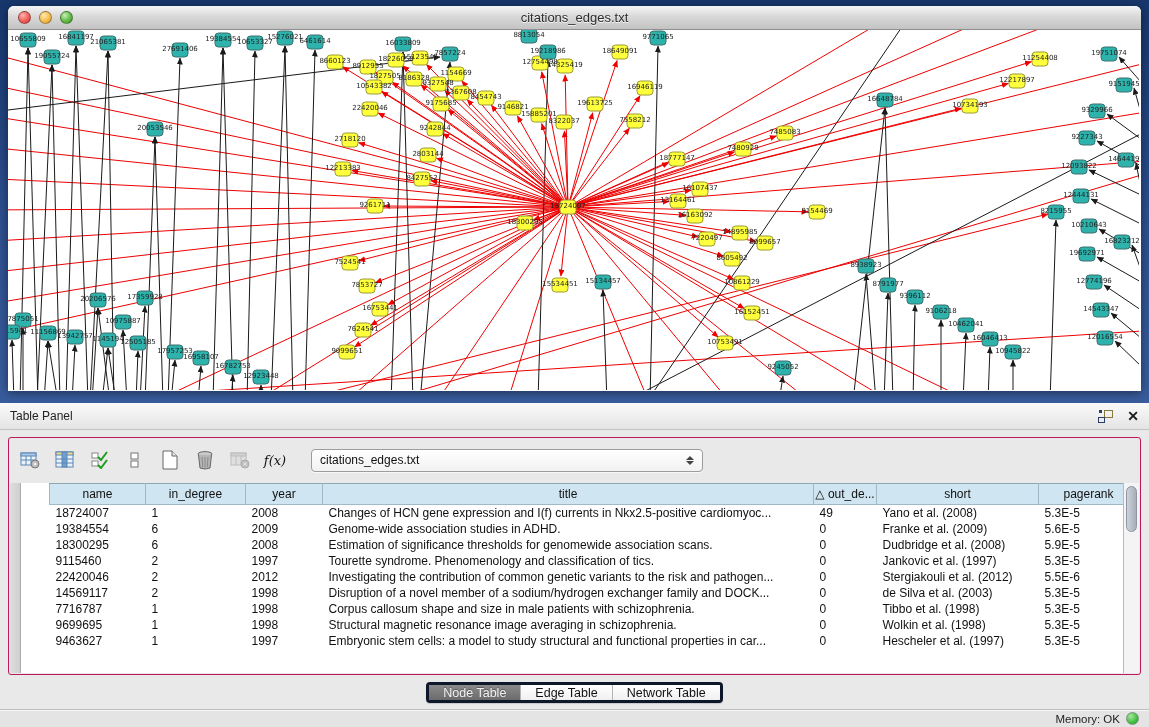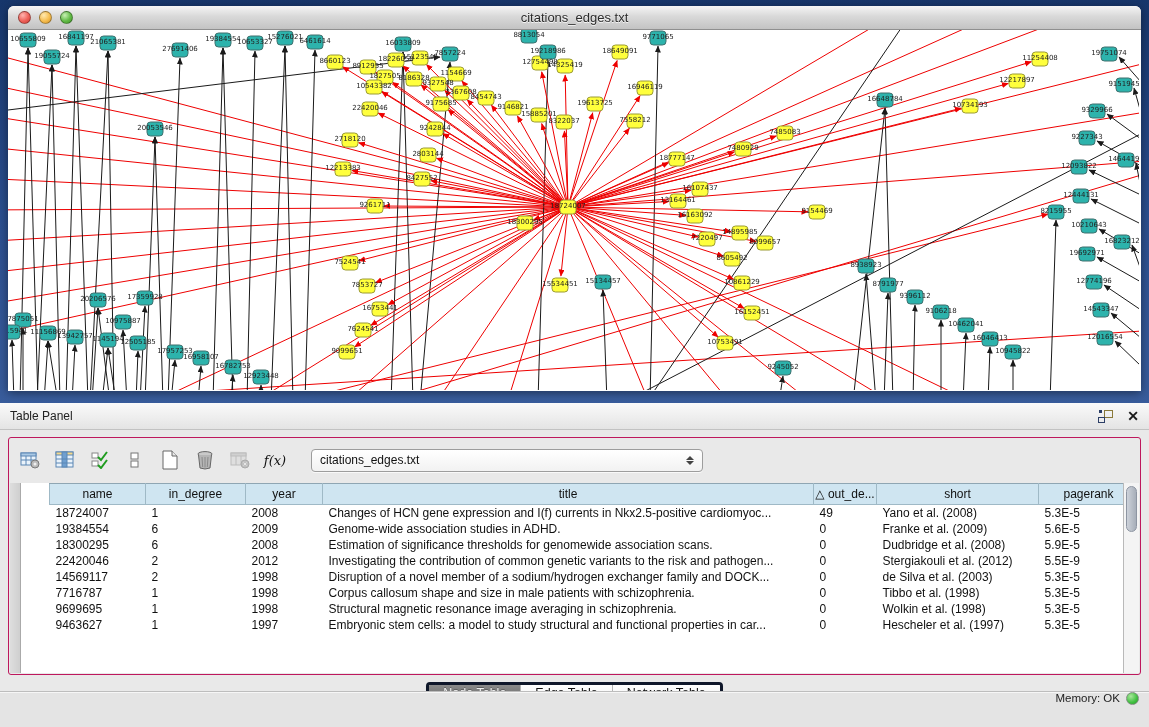--- a/index.html
+++ b/index.html
@@ -61,22 +61,22 @@
   .vscroll .thumb { position:absolute; left:2px; top:3px; width:11px; height:46px; border-radius:6px;
     background:linear-gradient(90deg,#cdd2da,#a7aeb9); border:1px solid #8d95a2; }
 
   .tabs { position:absolute; left:0; right:0; top:279px; display:flex; justify-content:center; }
   .seg { display:flex; border:3px solid #0f172a; border-radius:4px; overflow:hidden; height:21px;
     box-shadow:0 1px 1px rgba(0,0,0,.15); font-size:12.5px;justify-content:space-between; }
   .seg .tab { padding:0 14px; display:flex; align-items:center; background:linear-gradient(180deg,#ffffff,#f0f0f0); color:#111; border-left:1px solid #b5b5b5; }
   .seg .tab:first-child { border-left:none; }
   .seg .tab.active { background:linear-gradient(180deg,#8a8a8a,#6b6b6b); color:#f3f3f3; text-shadow:0 -1px 0 rgba(0,0,0,.3); }
 
-  .statusbar { position:absolute; left:0; right:0; bottom:0; height:36px; background:#e4e4e4;
-    border-top:1px solid #bdbdbd; box-shadow:inset 0 1px 0 #f6f6f6; display:flex; align-items:flex-start; justify-content:flex-end; padding:0 10px; gap:6px; }
+  .statusbar { position:absolute; left:0; right:0; bottom:0; height:18px; background:#e4e4e4;
+    border-top:1px solid #bdbdbd; box-shadow:inset 0 1px 0 #f6f6f6; display:flex; align-items:center; justify-content:flex-end; padding:0 10px; gap:6px; }
   .mem-label { font-size:11.5px; color:#222; }
   .mem-dot { width:13px; height:13px; border-radius:50%; border:1px solid #7f8f7f;
     background:radial-gradient(circle at 35% 30%, #a9e89b, #3fbf3f 60%, #2a9a2a); }
 </style>
 </head>
 <body>
 
 <div class="desktop">
 
   <div class="graph-window">
@@ -590,27 +590,36 @@
                 <tr>
                   <td>18300295</td>
                   <td>6</td>
                   <td>2008</td>
                   <td>Estimation of significance thresholds for genomewide association scans.</td>
                   <td>0</td>
                   <td>Dudbridge et al. (2008)</td>
                   <td>5.9E-5</td>
                 </tr>
                 <tr>
+                  <td>9115460</td>
+                  <td>2</td>
+                  <td>1997</td>
+                  <td>Tourette syndrome. Phenomenology and classification of tics.</td>
+                  <td>0</td>
+                  <td>Jankovic et al. (1997)</td>
+                  <td>5.3E-5</td>
+                </tr>
+                <tr>
                   <td>22420046</td>
                   <td>2</td>
                   <td>2012</td>
                   <td>Investigating the contribution of common genetic variants to the risk and pathogen...</td>
                   <td>0</td>
                   <td>Stergiakouli et al. (2012)</td>
-                  <td>5.5E-9</td>
+                  <td>5.5E-6</td>
                 </tr>
                 <tr>
                   <td>14569117</td>
                   <td>2</td>
                   <td>1998</td>
                   <td>Disruption of a novel member of a sodium/hydrogen exchanger family and DOCK...</td>
                   <td>0</td>
                   <td>de Silva et al. (2003)</td>
                   <td>5.3E-5</td>
                 </tr>

